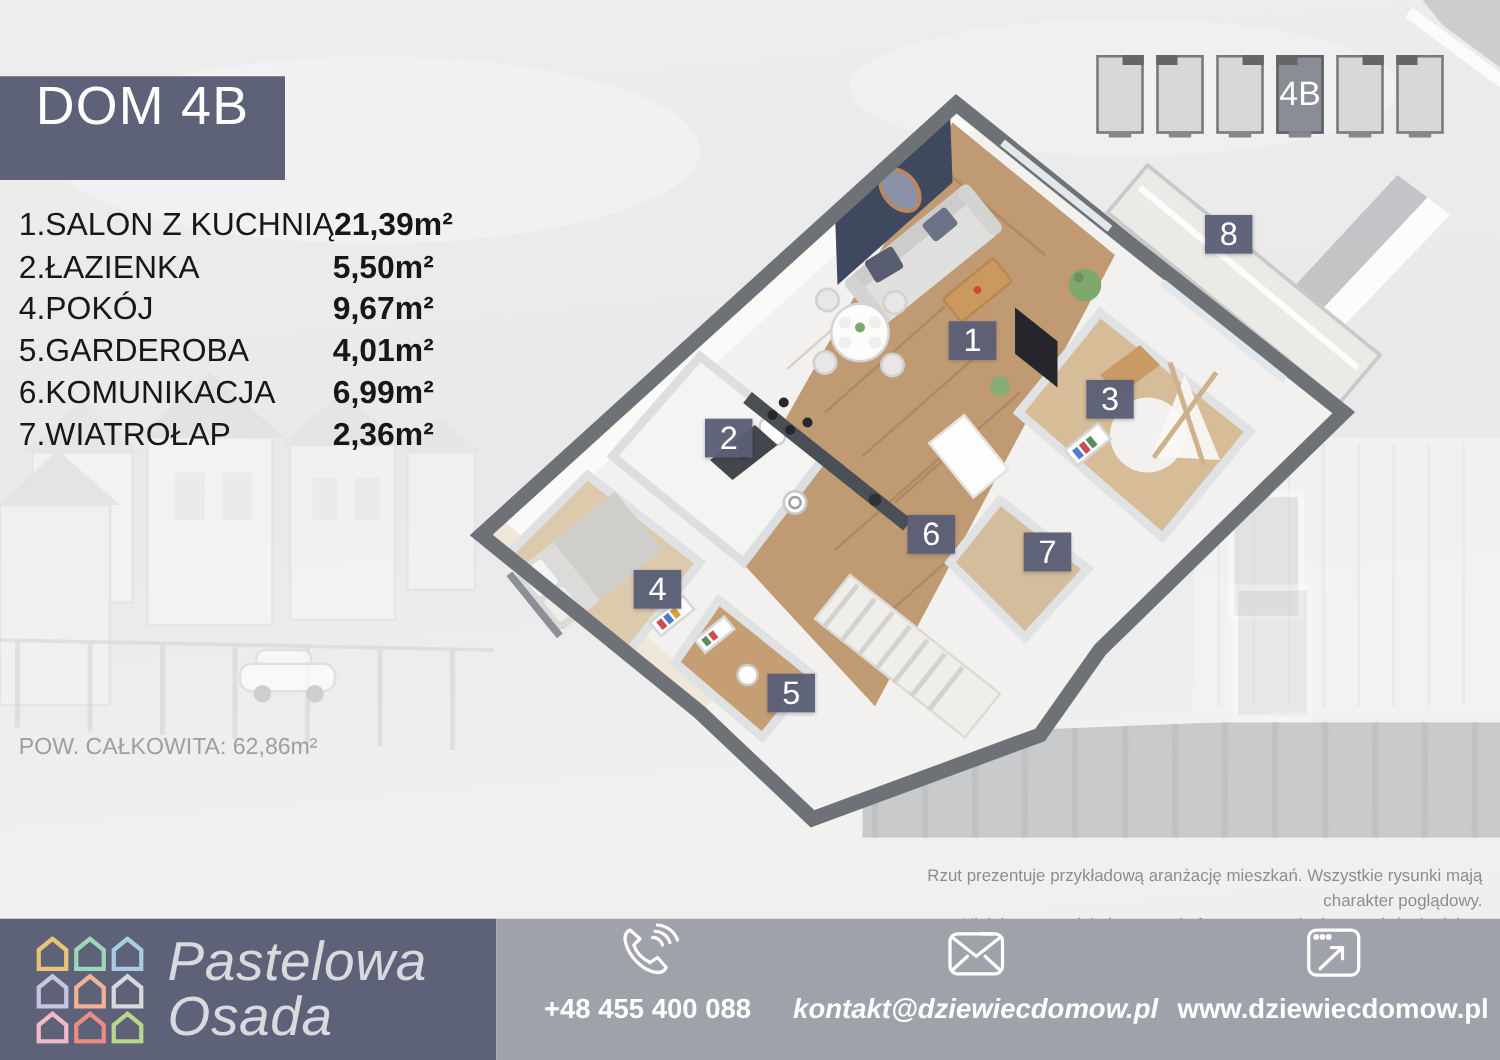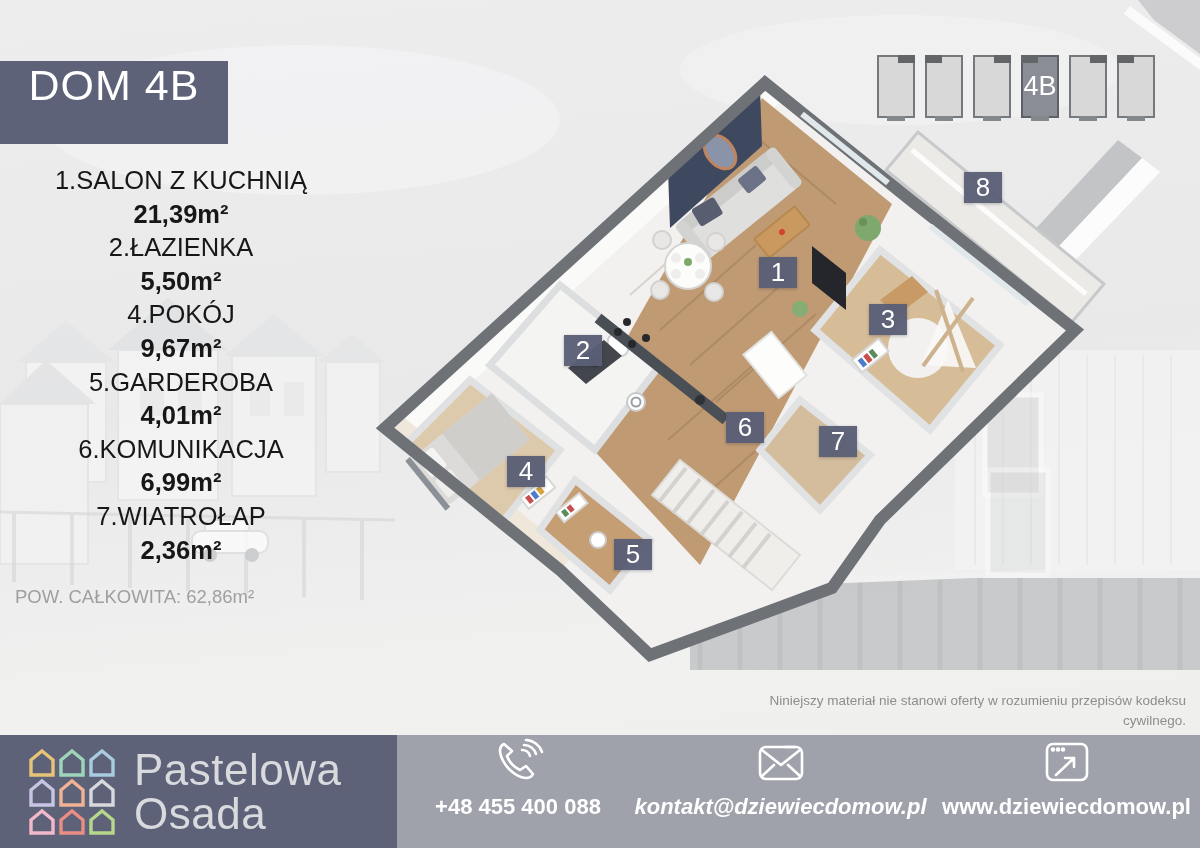--- a/index.html
+++ b/index.html
@@ -13,36 +13,36 @@
   
   #ambient { position:absolute; left:0; top:0; z-index:0; pointer-events:none; }
 
   
   .badge { position:absolute; left:0; top:61px; width:228px; height:83px;
     background:#5d6278; color:#fff; font-size:43px; letter-spacing:1px;
     display:flex; align-items:flex-start; justify-content:center; z-index:3; }
 
   
   .room-list { position:absolute; left:15px; top:164px; width:332px; z-index:3; }
-  .room-row { display:flex; justify-content:space-between; align-items:center;
-    font-size:25.5px; line-height:33.6px; color:#171717; white-space:nowrap;flex-direction:column; }
+  .room-row { display:flex; justify-content:space-between; align-items:flex-start;
+    font-size:25.5px; line-height:33.6px; color:#171717; white-space:nowrap; }
   .room-area { font-weight:bold; }
 
   
   .summary { position:absolute; left:15px; top:583px; z-index:3; color:#222; }
   .sum-main { display:flex; align-items:baseline; }
   .sum-main .lbl { font-size:22px; letter-spacing:.3px; }
   .sum-main .val { font-size:47px; margin-left:7px; letter-spacing:-.5px; }
   .sum-total { display:flex; align-items:baseline; margin-top:3px; color:#9e9fa0; }
   .sum-total .lbl { font-size:18.5px; }
   .sum-total .val { font-size:18.5px; margin-left:5px; }
 
   
   .siteplan { position:absolute; left:0; top:0; z-index:3; }
-  .unit { position:absolute; top:55px; width:38px; height:63px;
+  .unit { position:absolute; top:44px; width:38px; height:63px;
     background:#d7d8d7; border:2px solid #75787c; }
   .unit .tab-top { position:absolute; top:-2px; width:17px; height:8px; background:#636669; }
   .unit .tab-top.t-r { right:-2px; } .unit .tab-top.t-l { left:-2px; }
   .unit .tab-bot { position:absolute; bottom:-5px; left:50%; transform:translateX(-50%);
     width:18px; height:5px; background:#85888b; }
   .unit.sel { background:#8a8d95; border-color:#5d6066; color:#fff;
     display:flex; align-items:center; justify-content:center; font-size:27px; }
 
   
   #plan { position:absolute; left:0; top:0; z-index:2; pointer-events:none; }
@@ -51,21 +51,21 @@
     display:flex; align-items:center; justify-content:center;
     box-shadow:0 1px 3px rgba(40,40,60,.3); }
 
   
   .disclaimer { position:absolute; right:14px; top:691px; width:470px; z-index:3;
     font-size:13.5px; line-height:1.45; color:#8d8d8d; text-align:right; }
 
   
   footer { position:absolute; left:0; top:735px; width:1200px; height:113px; z-index:5; }
   .f-left { position:absolute; left:0; top:0; width:397px; height:113px;
-    background:#5d6278; display:flex; align-items:center; padding-left:28px; }
+    background:#5d6278; display:flex; align-items:center; padding-left:28px;font-style:italic; }
   .f-right { position:absolute; left:397px; top:0; width:803px; height:113px;
     background:#9fa1ab; }
   .brand { margin-left:16px; color:#d9dade; font-size:44px; line-height:1.0;
     letter-spacing:.5px; }
   .contact { position:absolute; top:2px; height:104px; display:flex;
     flex-direction:column; align-items:center; justify-content:flex-start;
     color:#fff; cursor:pointer; }
   .contact .txt { font-size:22px; font-weight:bold; margin-top:5px; white-space:nowrap; }
   .c-phone { left:418px; width:200px; }
   .c-mail  { left:628px; width:305px;font-style:italic; }
@@ -379,20 +379,21 @@
       <span>6</span>
     </div>
   <div class="marker" style="left:819px;top:426px">
       <span>7</span>
     </div>
   <div class="marker" style="left:964px;top:172px">
       <span>8</span>
     </div>
 
   <div class="disclaimer">
+    <div>Rzut prezentuje przykładową aranżację mieszkań. Wszystkie rysunki mają charakter poglądowy.</div>
     <div>Niniejszy materiał nie stanowi oferty w rozumieniu przepisów kodeksu cywilnego.</div>
   </div>
 
   <footer>
     <div class="f-left">
       <svg class="logo" width="90" height="86" viewBox="0 0 90 86" fill="none" stroke-width="3.4">
         <path d="M3 11 L14 2 L25 11 V26 H3 Z" stroke="#e7c476"></path>
         <path d="M33 11 L44 2 L55 11 V26 H33 Z" stroke="#9dd6bb"></path>
         <path d="M63 11 L74 2 L85 11 V26 H63 Z" stroke="#a9cce1"></path>
         <path d="M3 41 L14 32 L25 41 V56 H3 Z" stroke="#c8c5e4"></path>

